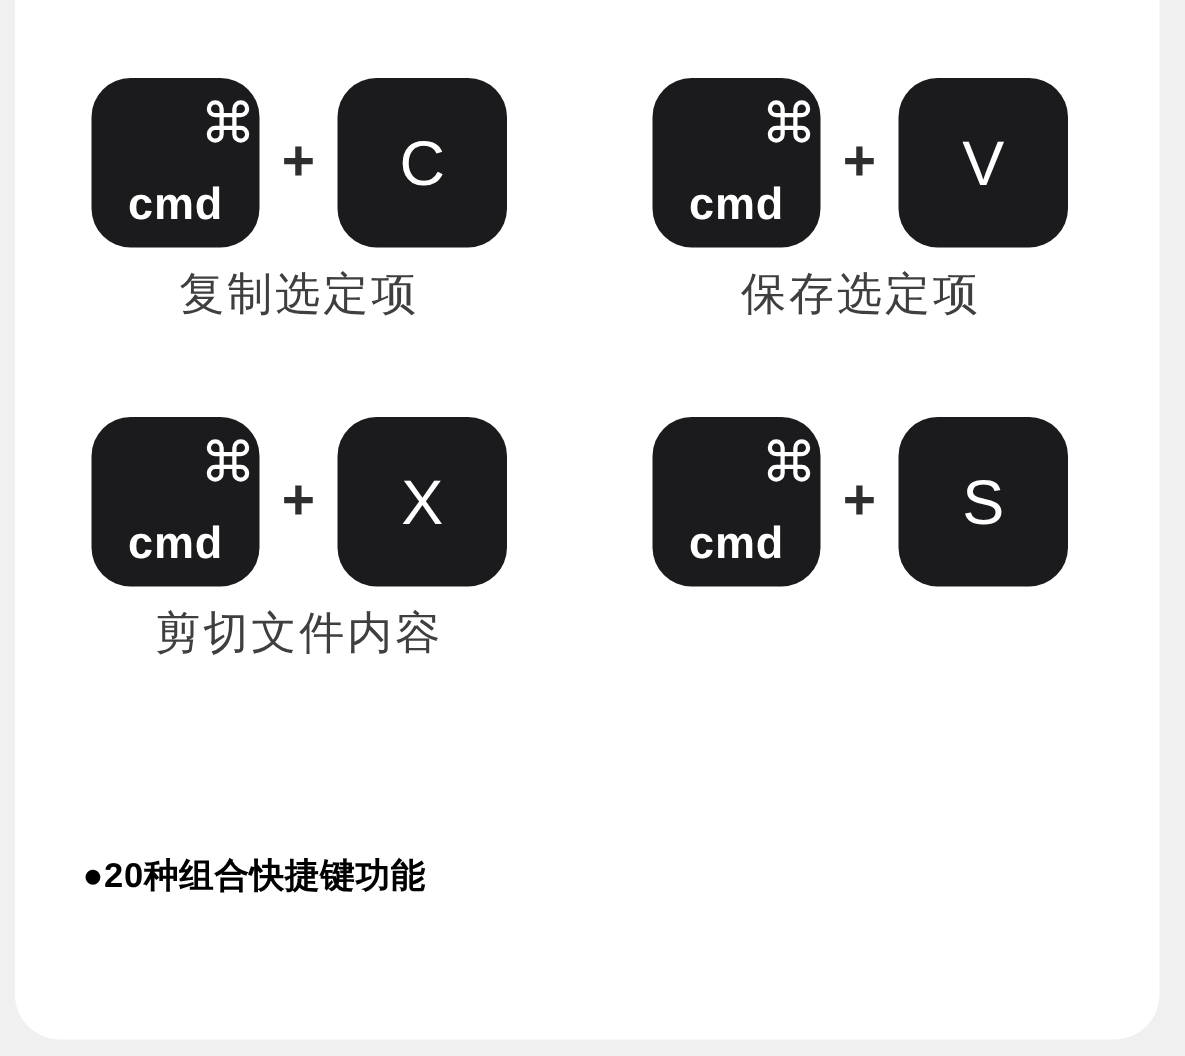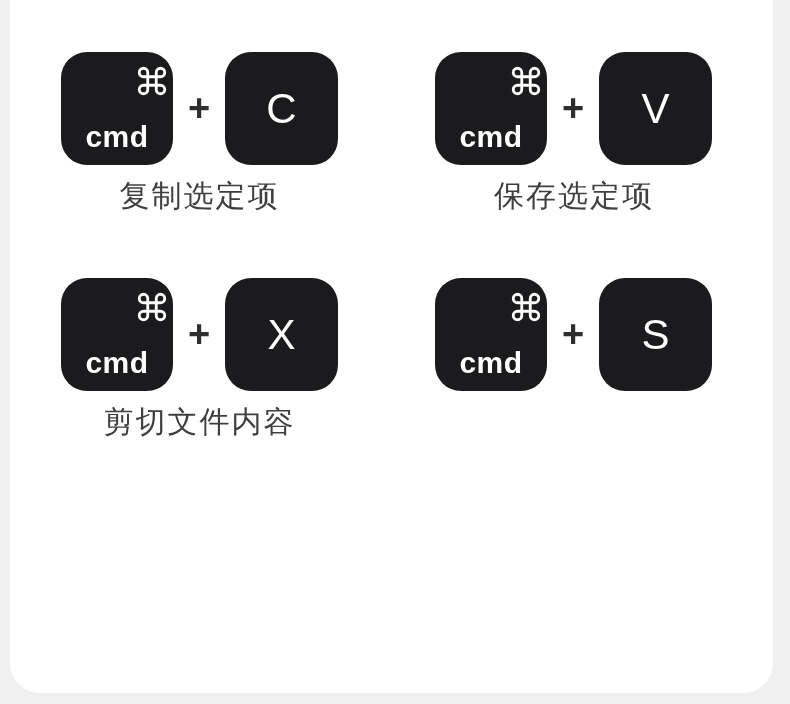--- a/index.html
+++ b/index.html
@@ -136,15 +136,16 @@
           <div class="cmd-label">cmd</div>
         </div>
         <div class="plus">+</div>
         <div class="key letter">S</div>
       </div>
     </div>
 
   </div>
 
   <div class="features">
+    <div class="feature-line">●20种组合快捷键功能</div>
   </div>
 
 </div>
 
 </body></html>

